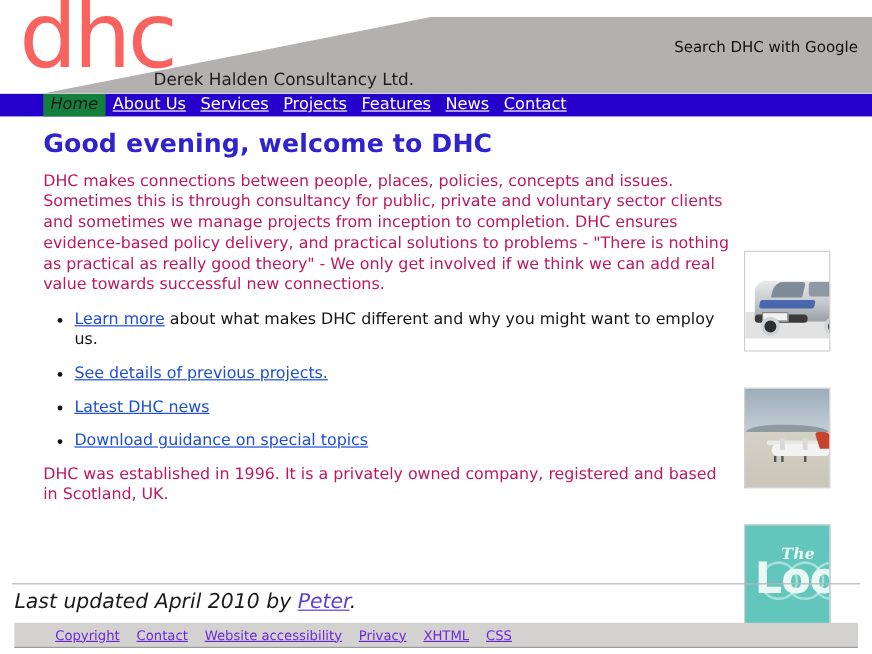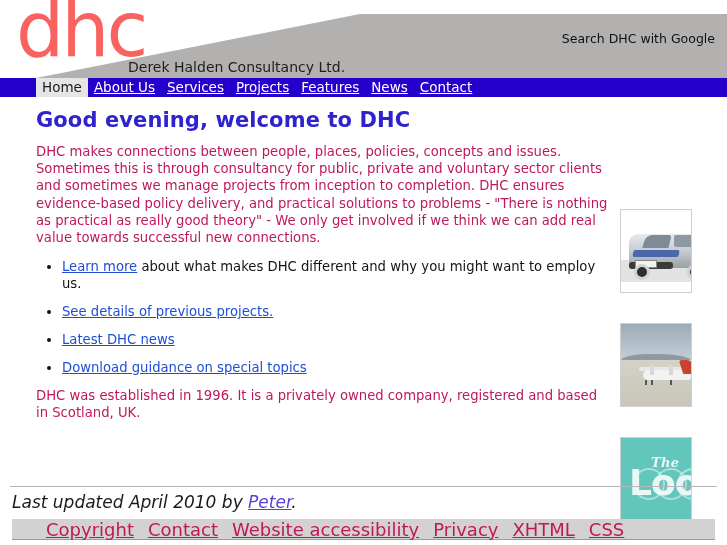--- a/index.html
+++ b/index.html
@@ -116,24 +116,25 @@
     align-items: center;
     padding: 0 6px;
     font-size: 13.5px;
     color: #ffffff;
     text-decoration: underline;
     cursor: pointer;
     line-height: 19px;
     white-space: nowrap;
   }
   #nav .nav-item.active {
-    background: #e5e5e5;
+    background: #15803d;
     color: #1a1a1a;
     text-decoration: none;
     cursor: default;
+    font-style: italic;
   }
 
   
   #main {
     position: relative;
     padding: 0;
   }
   #content {
     position: absolute;
     left: 36px;
@@ -312,23 +313,23 @@
     background: #d4d2d0;
     border-bottom: 1px solid #9a9a9a;
     height: 21px;
     display: flex;
     align-items: center;
     padding-left: 34px;
     box-sizing: border-box;
     gap: 0;
   }
   .footer-bar a {
-    color: #be185d;
+    color: #6d28d9;
     text-decoration: underline;
-    font-size: 18px;
+    font-size: 11px;
     margin-right: 14px;
     cursor: pointer;
     white-space: nowrap;
   }
 </style>
 </head>
 <body>
 
 <div id="header">
   <div class="grey-band"></div>

